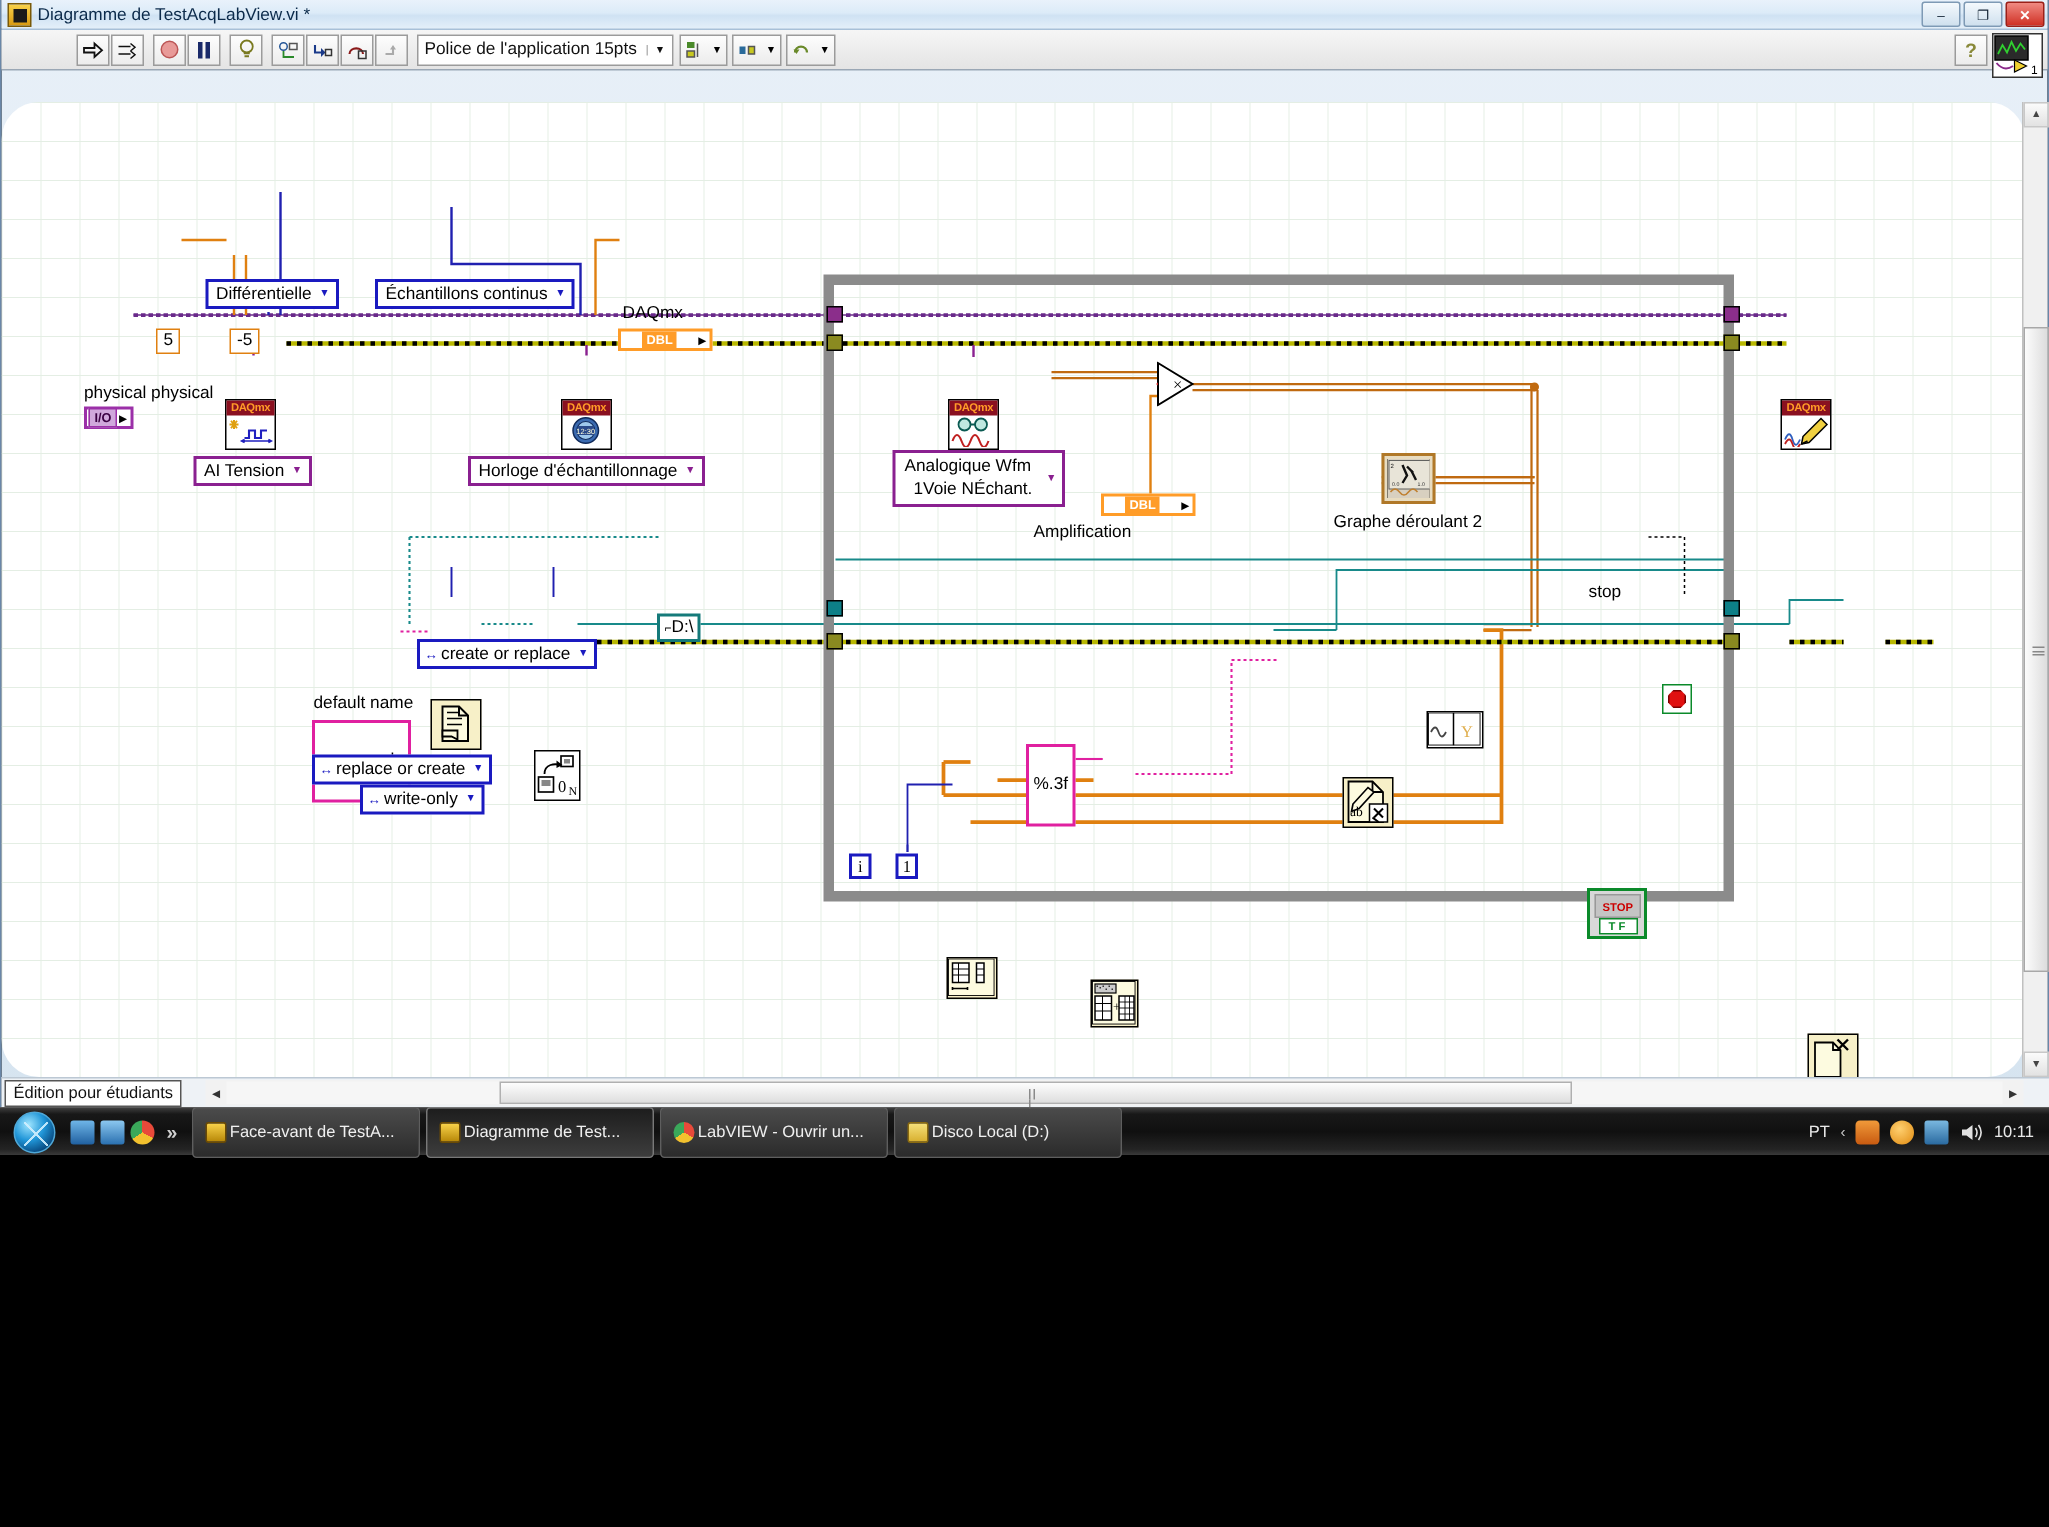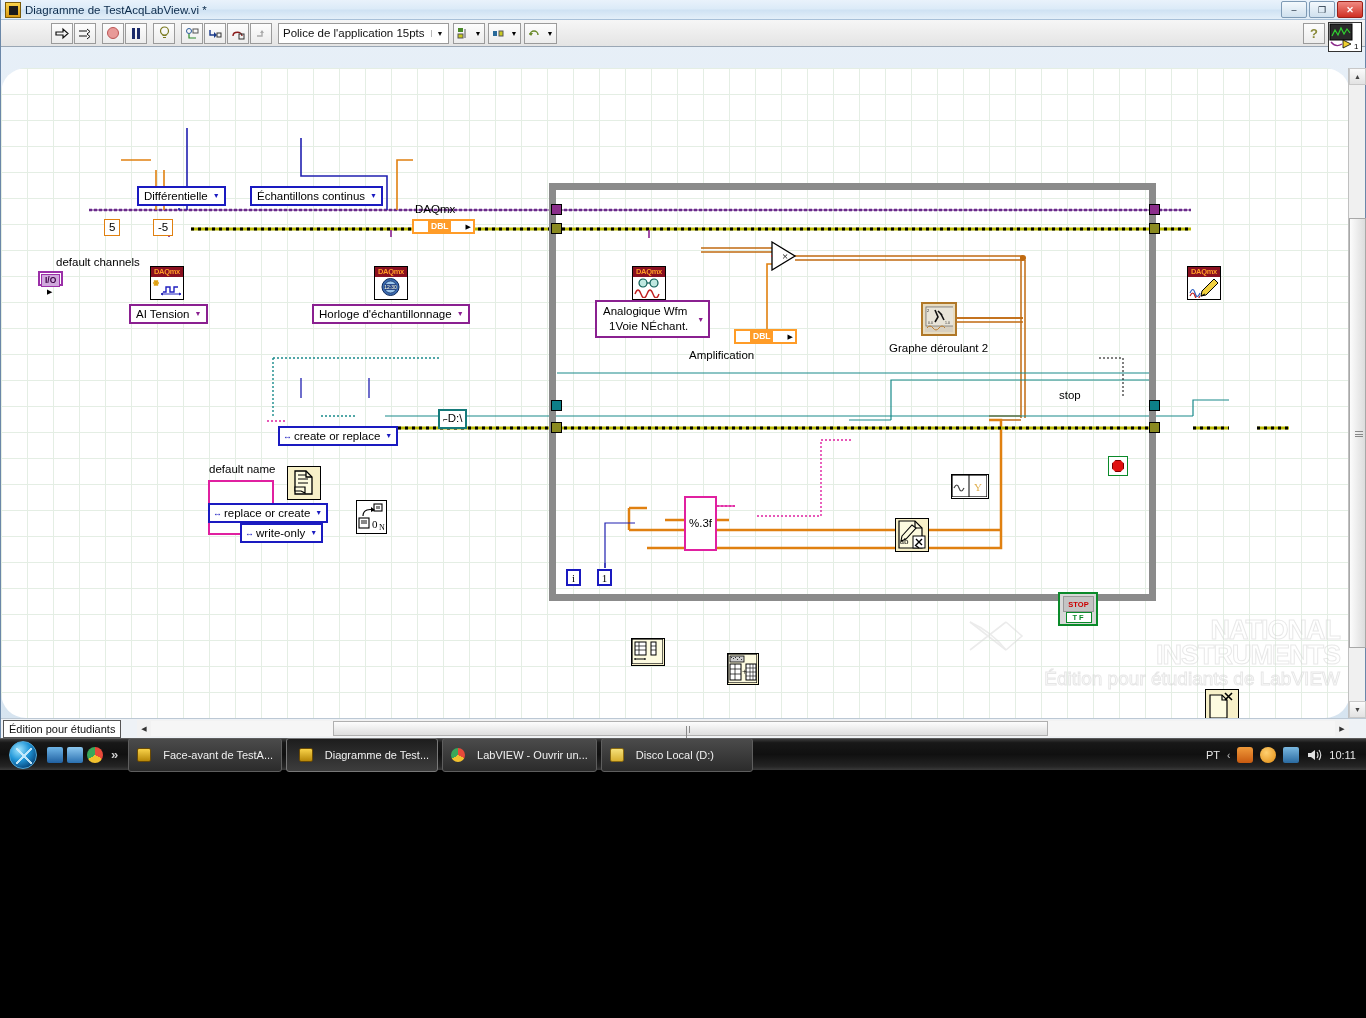--- a/index.html
+++ b/index.html
@@ -180,24 +180,24 @@
     opacity: .9;
   }
   .ql { display: flex; align-items: center; gap: 4px; margin-left: 4px; }
   .qlicon { width: 16px; height: 16px; border-radius: 2px; }
   .ql .chev { color: #cfcfcf; font-size: 13px; margin: 0 4px; font-weight: bold;}
   .tasks { display: flex; align-items: center; gap: 4px; margin-left: 6px; }
   .task {
     height: 26px; min-width: 152px; padding: 16px 8px;
     background: linear-gradient(#4b4b4b,#2b2b2b);
     border: 1px solid #5e5e5e; border-radius: 3px;
-    display: flex; align-items: center; gap: 12px;
+    display: flex; align-items: center; gap: 2px;
     color: #f0f0f0; font-size: 11px; white-space: nowrap; overflow: hidden;
   }
-  .task.active { background: linear-gradient(#1d1d1d,#3d3d3d); border-color: #787878; justify-content: flex-end; }
+  .task.active { background: linear-gradient(#1d1d1d,#3d3d3d); border-color: #787878; }
   .task .ic { width: 14px; height: 14px; flex: none; border-radius: 2px; }
   #tray {
     position: absolute; right: 0; top: 0; height: 32px;
     display: flex; align-items: center; gap: 7px; padding-right: 10px;
     color: #e8e8e8; font-size: 11px;
   }
   #tray .tchev { font-size: 10px; color: #c8c8c8; }
   .trayico { width: 16px; height: 16px; border-radius: 2px; }
 
   
@@ -560,22 +560,22 @@
       <div class="tun teal" style="left:1148px; top:332px;"></div>
       <div class="tun yellow" style="left:1148px; top:354px;"></div>
 
       <div class="node ring" style="left:136px; top:118px;">Différentielle</div>
 
       <div class="node ring" style="left:249px; top:118px;">Échantillons continus</div>
 
       <div class="node num" style="left:103px; top:151px;">5</div>
       <div class="node num" style="left:152px; top:151px;">-5</div>
 
-      <div class="node flabel" style="left:55px; top:188px;">default channels</div>
-      <div class="node ioterm" style="left:37px; top:203px;flex-direction:column;">
+      <div class="node flabel" style="left:55px; top:188px;">physical physical</div>
+      <div class="node ioterm" style="left:55px; top:203px;">
         <span class="lbl">I/O</span>
         <span class="ar">▶</span>
       </div>
 
       <div class="node daq" style="left:149px; top:198px;">
         <div class="hdr">DAQmx</div>
         <div class="body">
           <svg width="31" height="21" viewBox="0 0 31 21">
             <path d="M5 3v6M2 6h6M3 3.5l4 5M7 3.5l-4 5" stroke="#e0a010" stroke-width="1.3"></path>
             <path d="M12 15h3v-5h4v5h4v-5h4" fill="none" stroke="#2020c0" stroke-width="1.4"></path>
@@ -758,31 +758,20 @@
       </div>
 
       <div class="node vinode" style="left:1204px; top:400px; width:34px; height:34px;">
         <svg width="31" height="31" viewBox="0 0 31 31">
           <path d="M4 5h12l5 5v18H4z" fill="#fdfbe0" stroke="#000" stroke-width="1.2"></path>
           <path d="M16 5v5h5" fill="none" stroke="#000" stroke-width="1.2"></path>
           <path d="M19 3l7 7M26 3l-7 7" stroke="#000" stroke-width="1.6"></path>
         </svg>
       </div>
 
-      <div id="watermark">
-        <div style="position:relative;">
-          <svg id="wmlogo" viewBox="0 0 74 56">
-            <path d="M4 6 L40 34 M4 34 L40 6 M40 6 L56 20 L40 34" fill="none" stroke="#d8d8d8" stroke-width="1.6"></path>
-            <path d="M4 6 Q26 16 40 34" fill="none" stroke="#d8d8d8" stroke-width="1.6"></path>
-          </svg>
-          <div id="wm1">NATIONAL</div>
-          <div id="wm1">INSTRUMENTS</div>
-          <div id="wm2">Édition pour étudiants de LabVIEW</div>
-        </div>
-      </div>
 
     </div>
 
     <div id="vscroll">
       <div class="arr">▲</div>
       <div class="thumb">
         <div class="grip"></div>
       </div>
       <div class="arr" style="position:absolute;bottom:0;">▼</div>
     </div>

